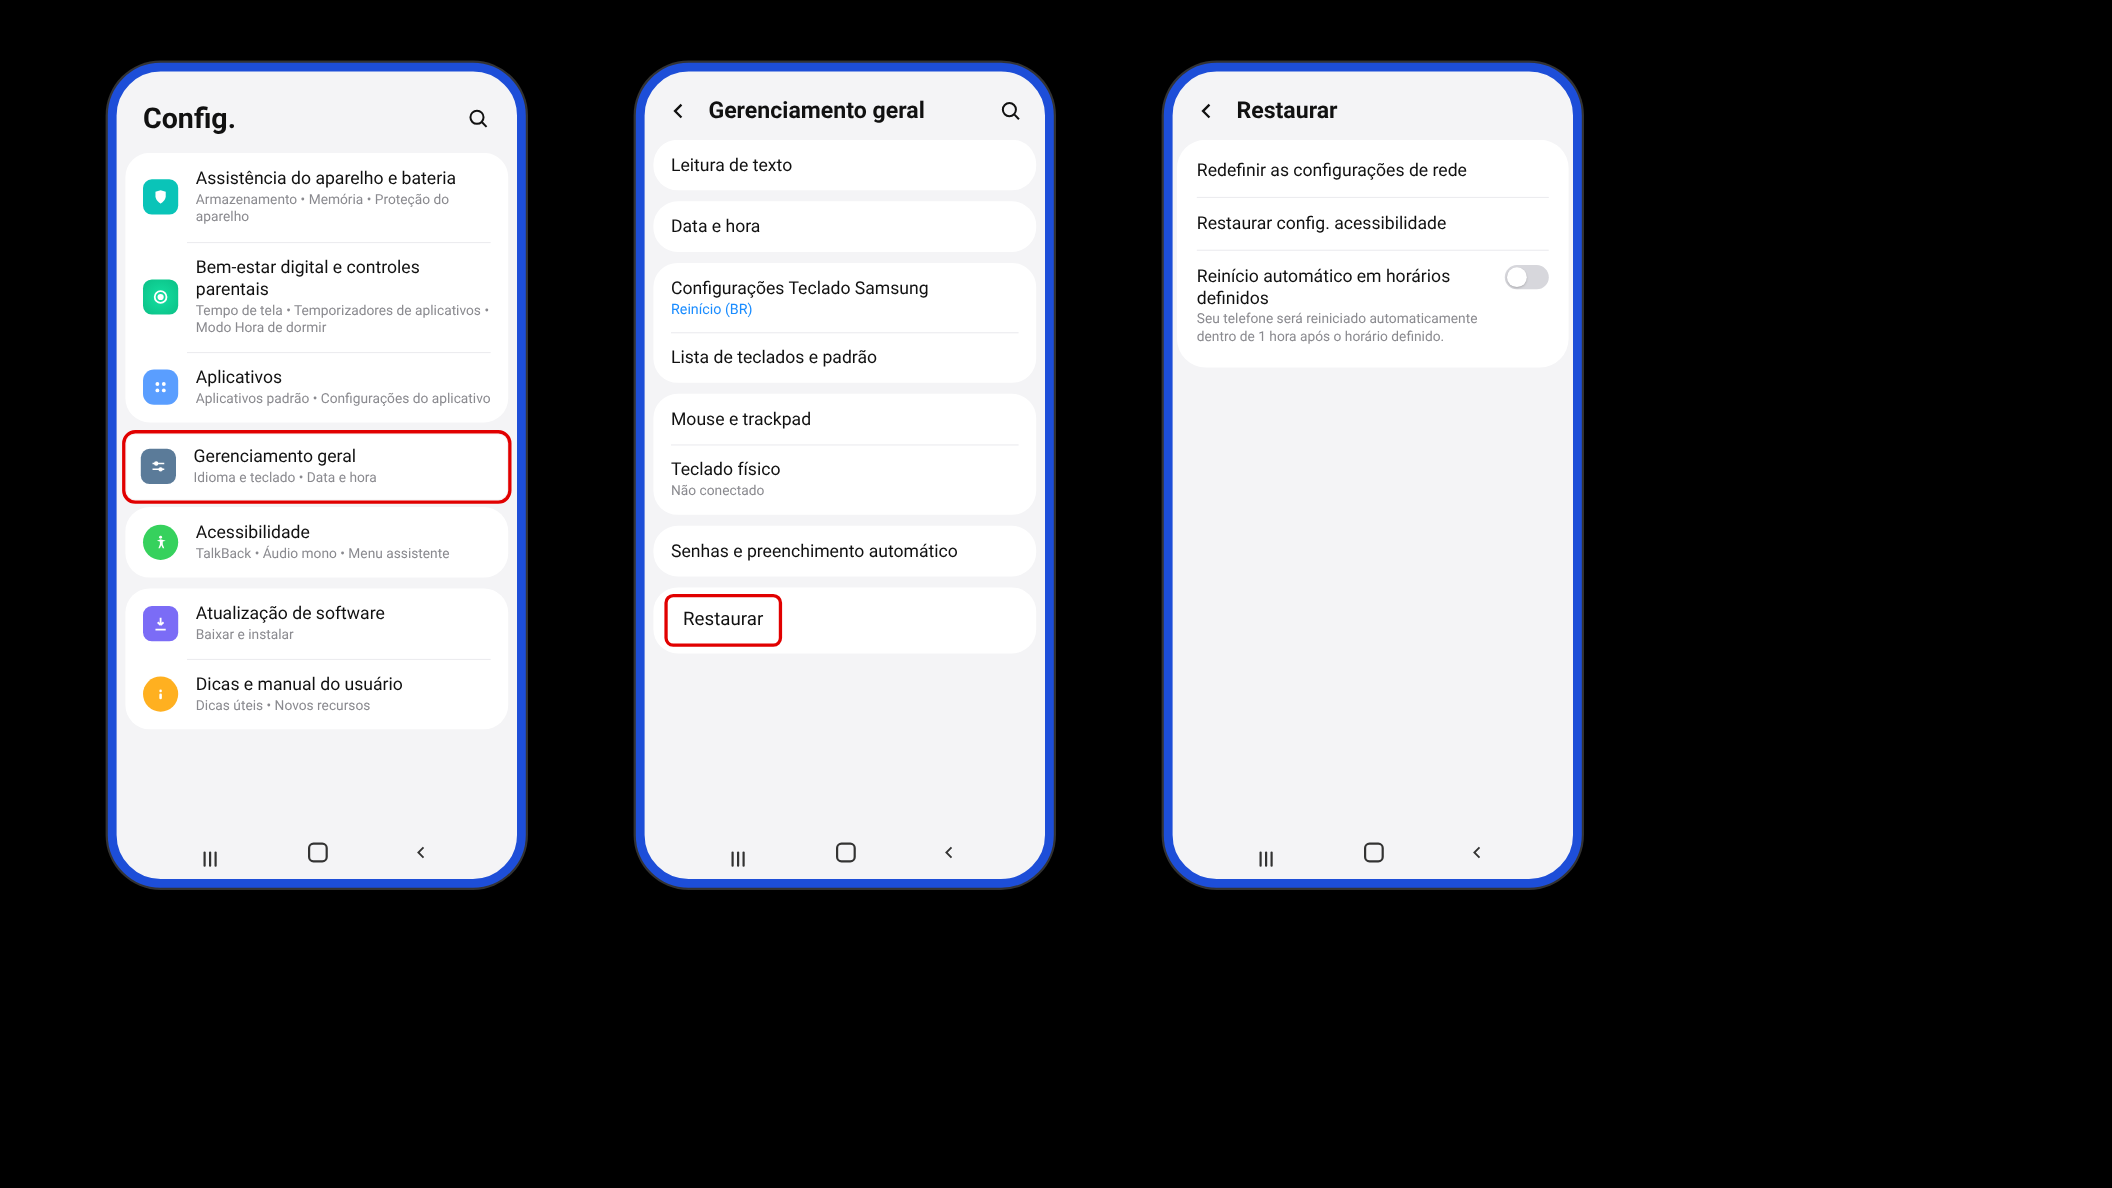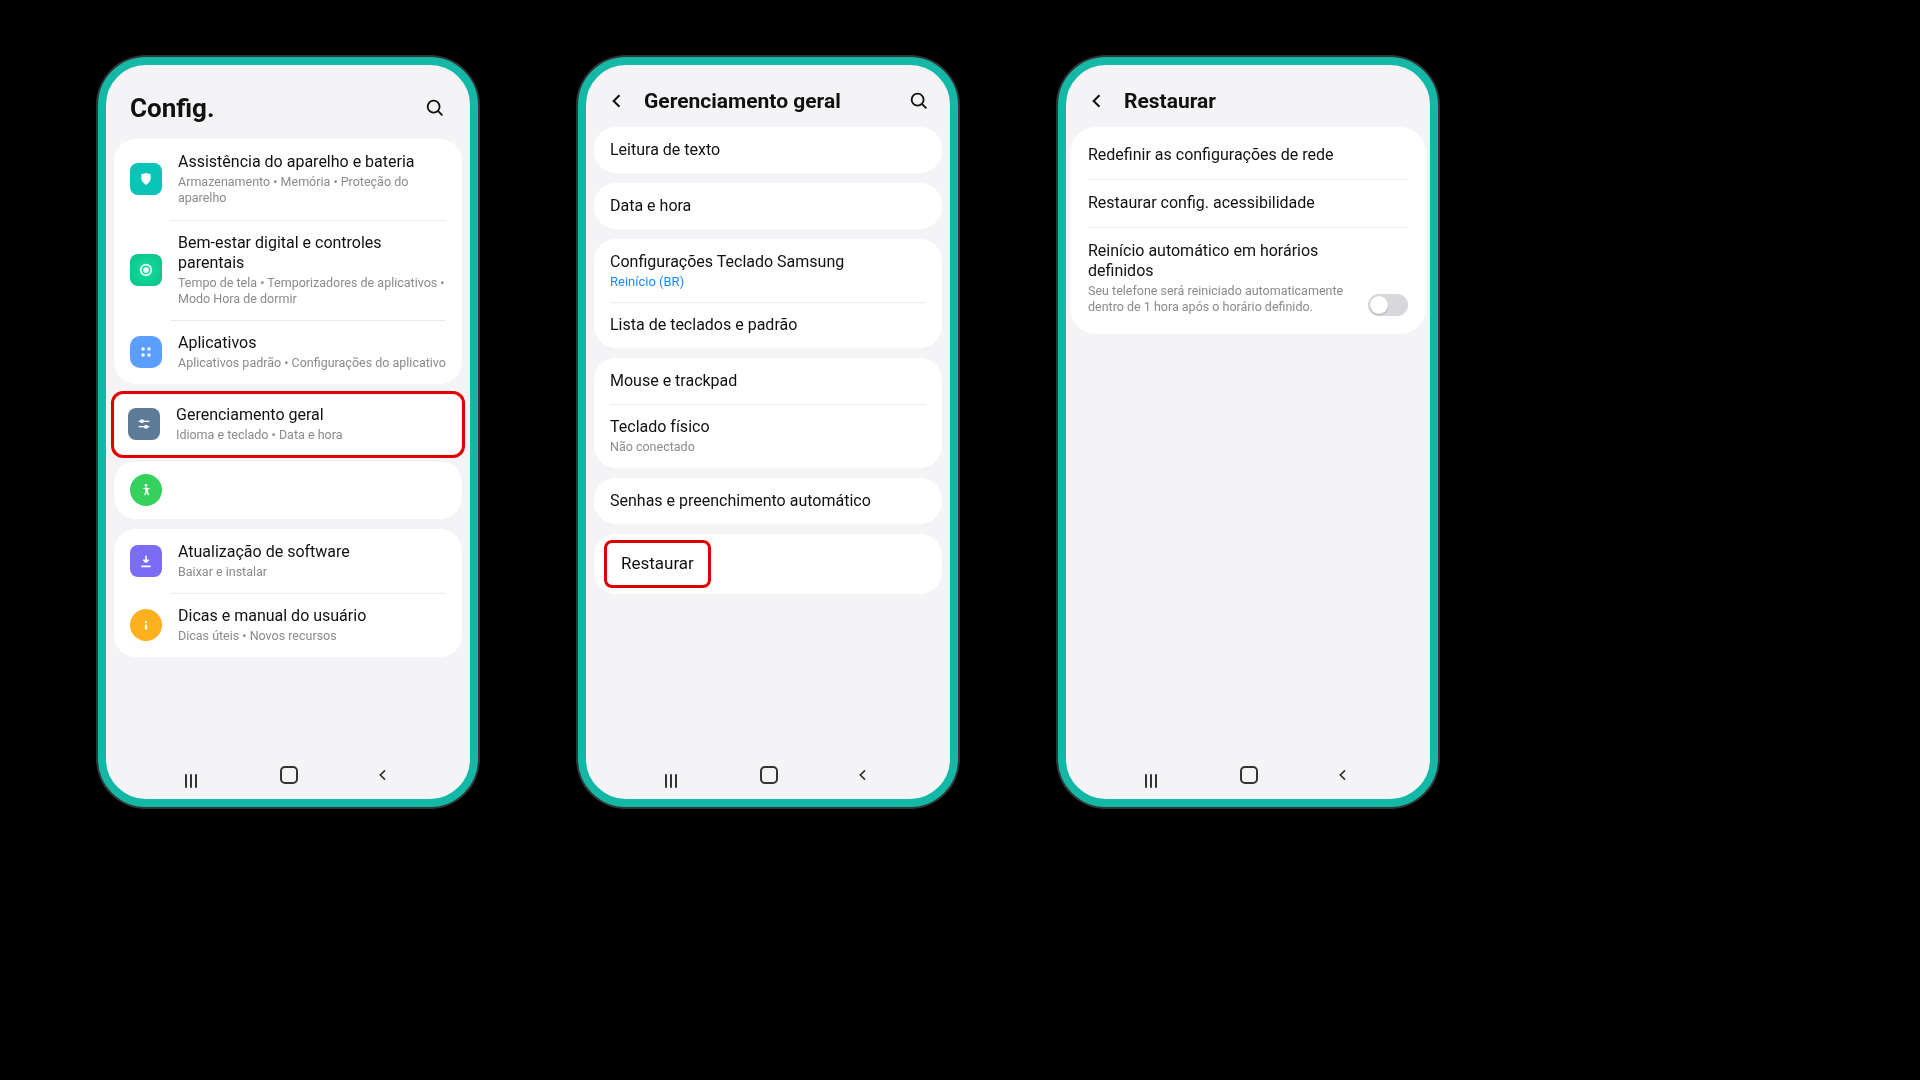--- a/index.html
+++ b/index.html
@@ -2,21 +2,21 @@
 <html><head>
 <meta charset="utf-8">
 <style>
   * { margin: 0; padding: 0; box-sizing: border-box; font-family: -apple-system, BlinkMacSystemFont, "Segoe UI", Roboto, sans-serif; }
   body { background: #000; width: 1536px; height: 864px; display: flex; justify-content: center; align-items: center; gap: 100px; }
 
   .phone {
     width: 380px; height: 750px;
     background: #f4f4f6;
     border-radius: 48px;
-    border: 8px solid #14b8a6; box-shadow: 0 0 0 2px #333, 0 8px 30px rgba(0,0,0,.6);
+    border: 8px solid #1d4ed8; box-shadow: 0 0 0 2px #333, 0 8px 30px rgba(0,0,0,.6);
     position: relative; overflow: hidden;
     display: flex; flex-direction: column;
   }
 
   .header { display: flex; align-items: center; padding: 28px 24px 16px; gap: 16px; }
   .header.compact { padding: 24px 20px 14px; }
   .title-large { font-size: 26px; font-weight: 700; flex: 1; color: #111; }
   .title-med { font-size: 21px; font-weight: 700; flex: 1; color: #111; }
   .back { width: 22px; height: 22px; display:flex; align-items:center; justify-content:center; }
   .search { width: 22px; height: 22px; display:flex; align-items:center; justify-content:center; }
@@ -132,20 +132,24 @@
     </div>
 
     <div class="card" style="margin-top:6px;">
       <div class="row">
         <div class="icon ic-lime" style="border-radius:50%;">
           <svg width="16" height="16" viewBox="0 0 24 24" fill="#fff">
               <circle cx="12" cy="5" r="2"></circle>
               <path d="M12 8l-5 2 4 1v4l-2 5h2l2-4 2 4h2l-2-5v-4l4-1z"></path>
             </svg>
         </div>
+        <div class="txt">
+          <div class="t1">Acessibilidade</div>
+          <div class="t2">TalkBack  •  Áudio mono  •  Menu assistente</div>
+        </div>
       </div>
     </div>
 
     <div class="card">
       <div class="row">
         <div class="icon ic-purple">
           <svg width="16" height="16" viewBox="0 0 24 24" fill="none" stroke="#fff" stroke-width="2.5">
               <path d="M12 4v10m0 0l-4-4m4 4l4-4M5 20h14"></path>
             </svg>
         </div>
@@ -269,21 +273,21 @@
     <div class="title-med">Restaurar</div>
   </div>
   <div class="content" style="padding:0 4px;">
     <div class="card" style="border-radius:26px; padding:4px 0;">
       <div class="p3-row">
         <div class="t1">Redefinir as configurações de rede</div>
       </div>
       <div class="p3-row">
         <div class="t1">Restaurar config. acessibilidade</div>
       </div>
-      <div class="p3-row" style="display:flex; gap:14px; align-items:flex-end;">
+      <div class="p3-row" style="display:flex; gap:14px; align-items:flex-start;">
         <div class="txt">
           <div class="t1">Reinício automático em horários definidos</div>
           <div class="t2">Seu telefone será reiniciado automaticamente dentro de 1 hora após o horário definido.</div>
         </div>
         <div class="toggle"></div>
       </div>
     </div>
   </div>
   <div class="navbar">
     <div class="nav-recent">

